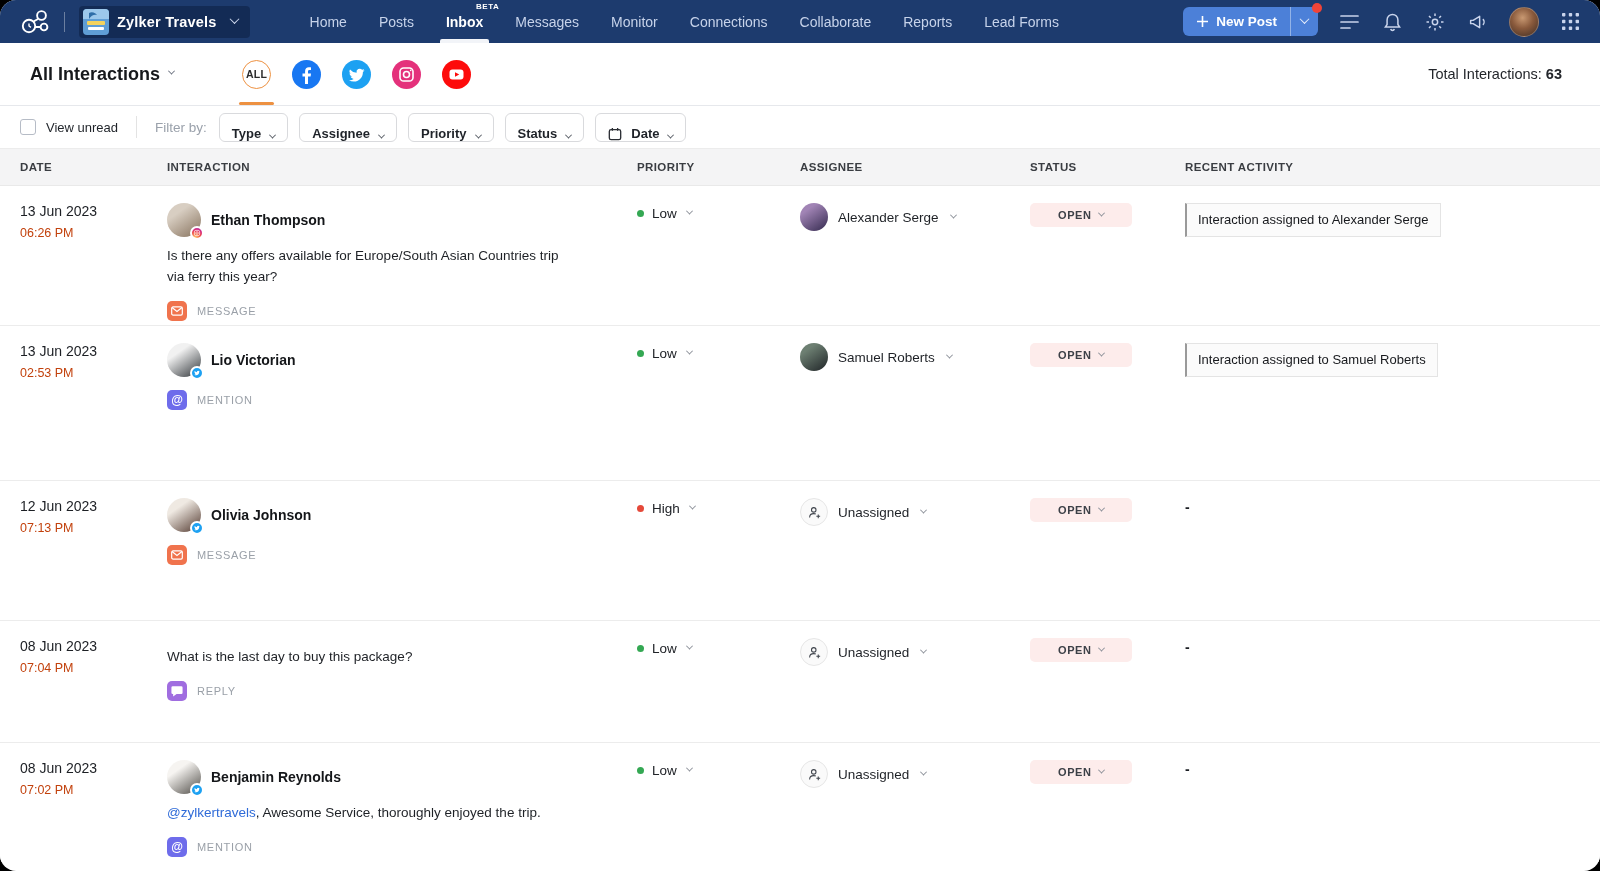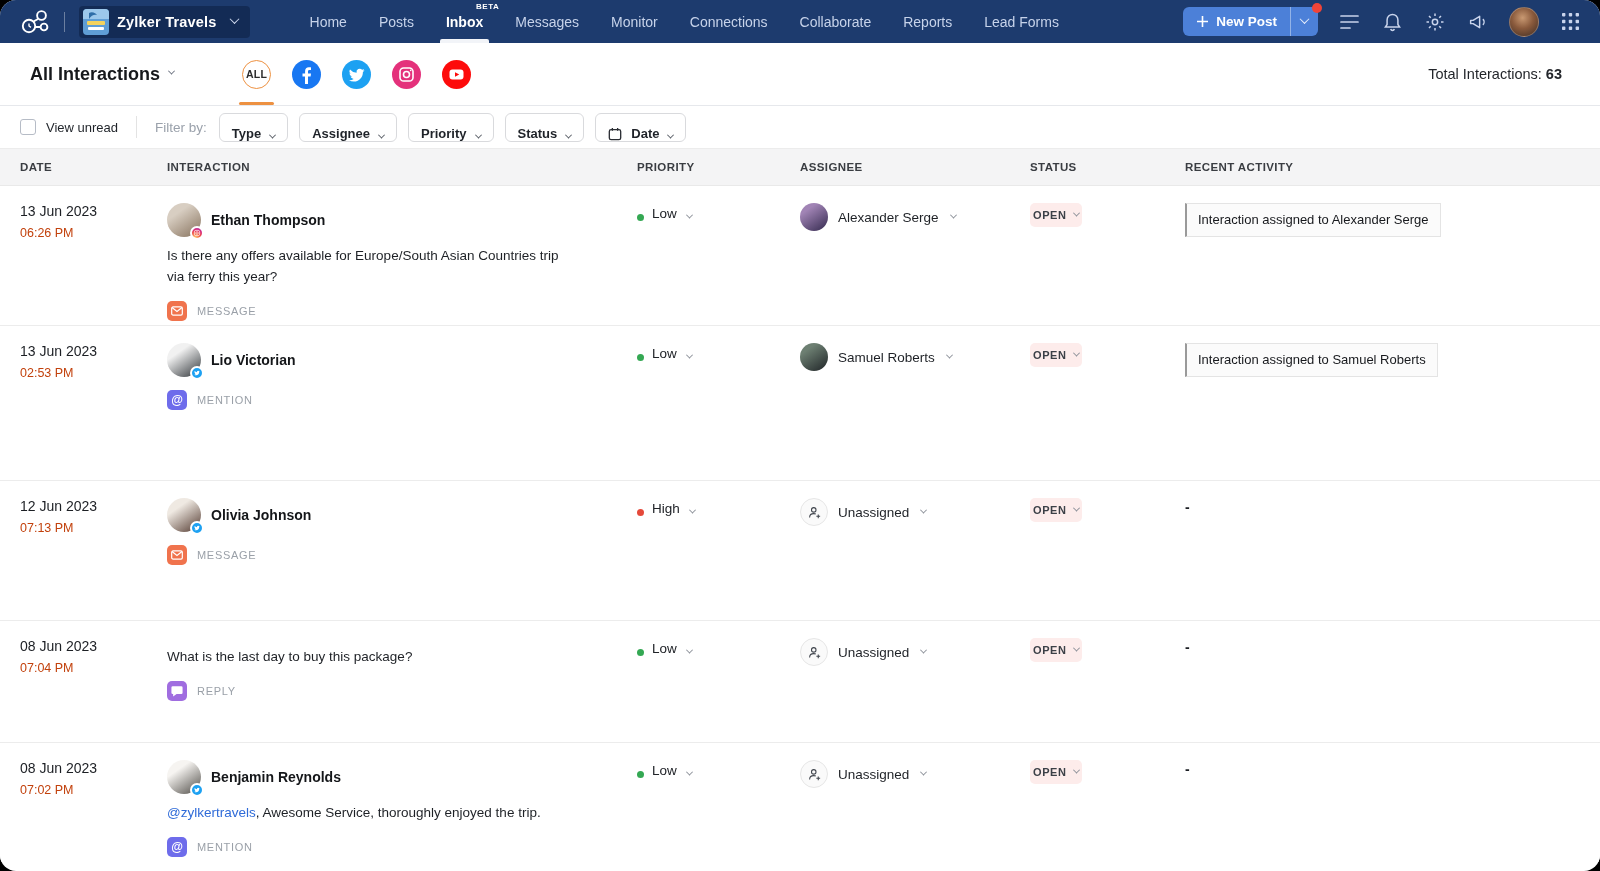--- a/index.html
+++ b/index.html
@@ -68,31 +68,31 @@
   .who { display:flex; align-items:center; gap:10px; }
   .pavatar { width:34px; height:34px; border-radius:50%; position:relative; flex:none; }
   .net-badge { position:absolute; right:-3px; bottom:-3px; width:14px; height:14px; border-radius:50%; border:2px solid #fff; display:flex; align-items:center; justify-content:center; }
   .pname { font-size:14px; font-weight:700; color:#141619; cursor:pointer; }
   .msg { font-size:13.5px; color:#1e2126; line-height:1.55; max-width:406px; margin-top:9px; }
   .msg .lnk { color:#2f6bd8; cursor:pointer; }
   .type-line { display:flex; align-items:center; gap:10px; margin-top:13px; }
   .type-ico { width:20px; height:20px; border-radius:5px; display:flex; align-items:center; justify-content:center; flex:none; }
   .type-label { font-size:11px; color:#9aa0a8; letter-spacing:.7px; font-weight:500; }
 
-  .prio { display:flex; align-items:flex-end; gap:8px; cursor:pointer; margin-top:3px; }
+  .prio { display:flex; align-items:center; gap:8px; cursor:pointer; margin-top:3px; }
   .prio-dot { width:7px; height:7px; border-radius:50%; flex:none; }
   .prio-label { font-size:13.5px; color:#202328; }
   .prio .chev, .assignee .chev { color:#8a8f98; margin:0 0 2px 2px; }
 
   .assignee { display:flex; align-items:center; gap:10px; cursor:pointer; }
   .a-avatar { width:28px; height:28px; border-radius:50%; flex:none; }
   .a-unassigned { width:28px; height:28px; border-radius:50%; background:#fafafa; border:1px solid #e6e6e6; display:flex; align-items:center; justify-content:center; flex:none; color:#3f444c; }
   .a-name { font-size:13.5px; color:#1e2126; }
 
-  .status-pill { display:inline-flex; align-items:center; gap:7px; background:#fdeceb; border-radius:5px; padding:6px 3px; cursor:pointer; }
+  .status-pill { display:inline-flex; align-items:center; gap:7px; background:#fdeceb; border-radius:5px; padding:6px 28px; cursor:pointer; }
   .status-txt { font-size:11px; font-weight:700; color:#3c4047; letter-spacing:.6px; }
   .status-pill .chev { color:#8a8f98; width:5px; height:5px; margin:0 0 2px 0; }
 
   .activity-box { display:inline-block; background:#fbfbfb; border:1px solid #e4e4e4; border-left:2px solid #9a9a9a; padding:7px 11px; font-size:13px; color:#17191d; max-width:300px; line-height:1.4; }
   .activity-dash { font-size:14px; font-weight:700; color:#1c1f24; }
 
   #rows .trow:nth-child(1){ min-height:140px; }
   #rows .trow:nth-child(2){ min-height:155px; }
   #rows .trow:nth-child(3){ min-height:140px; }
   #rows .trow:nth-child(4){ min-height:122px; }

